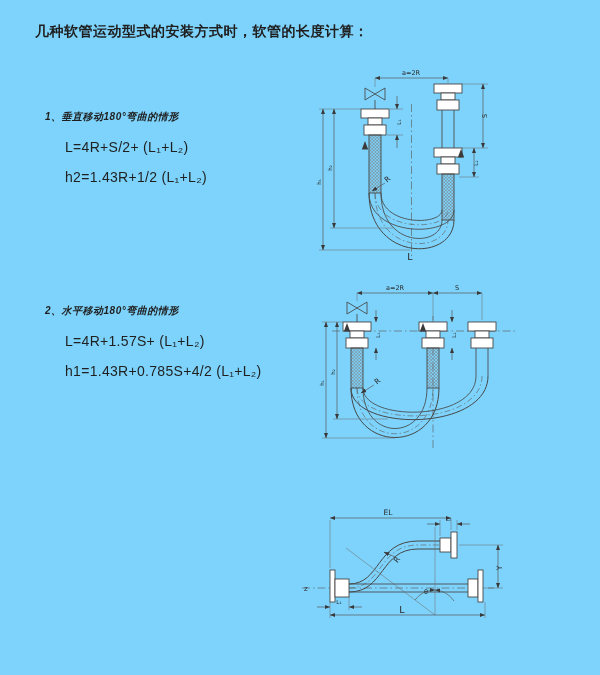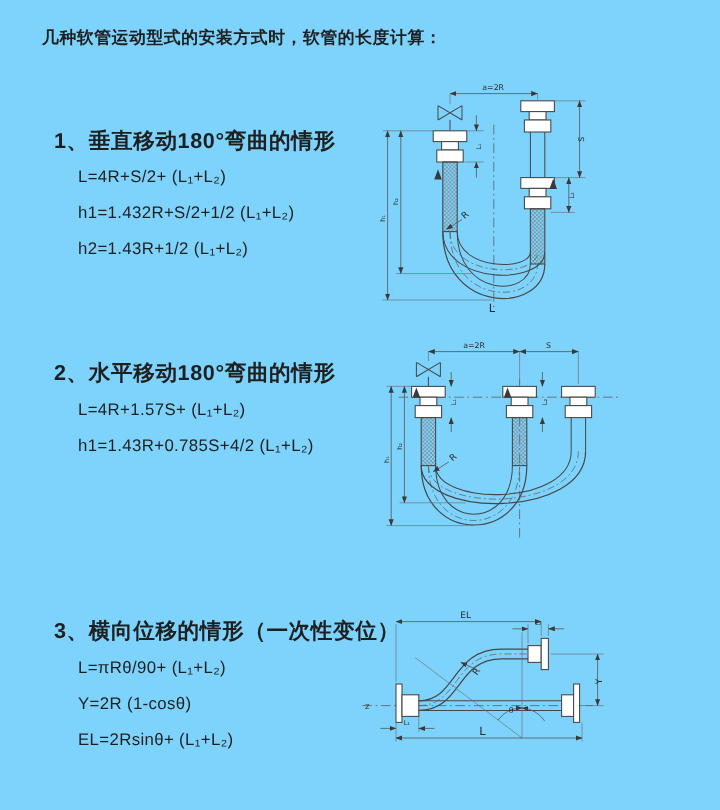--- a/index.html
+++ b/index.html
@@ -2,21 +2,21 @@
 <html><head>
 <meta charset="utf-8">
 <style>
   html,body{margin:0;padding:0;background:#ffffff;}
   .page{position:relative;width:600px;height:675px;background:#7dd3fc;overflow:hidden;
         font-family:"Liberation Sans","DejaVu Sans",sans-serif;color:#1f1f1f;}
   .doc-title{position:absolute;left:35px;top:20px;font-size:14px;font-weight:bold;
              letter-spacing:0.5px;line-height:22px;}
   .section{position:absolute;left:45px;}
   .section .line{height:30px;line-height:30px;white-space:nowrap;}
-  .sec-heading{font-size:18px;font-weight:bold;letter-spacing:0.5px;}
+  .sec-heading{font-size:10px;font-weight:bold;letter-spacing:0.5px;font-style:italic;}
   .formula{font-size:14px;padding-left:20px;letter-spacing:0.3px;}
   #sec1{top:102px;} #sec2{top:296px;} #sec3{top:511px;}
   .dia{position:absolute;}
   #dia1{left:313px;top:64px;} #dia2{left:316px;top:280px;} #dia3{left:298px;top:502px;}
   svg{display:block;}
   svg text{fill:#2a2a2a;font-family:"DejaVu Sans",sans-serif;}
   .geo{stroke:#474747;fill:none;stroke-width:1;}
   .geo2{stroke:#474747;fill:none;stroke-width:0.85;}
   .fit{stroke:#474747;fill:#ffffff;stroke-width:0.9;}
   .hatchrect{stroke:#474747;fill:url(#hatch);stroke-width:0.9;}
@@ -41,36 +41,29 @@
         <path d="M0,0 L3.2,3.2 M3.2,0 L0,3.2" stroke="#7a7a7a" stroke-width="0.5"></path>
       </pattern>
     </defs>
   </svg>
 
   <div class="doc-title">几种软管运动型式的安装方式时，软管的长度计算：</div>
 
   <div class="section" id="sec1">
     <div class="line sec-heading">1、垂直移动180°弯曲的情形</div>
     <div class="line formula">L=4R+S/2+ (L₁+L₂)</div>
-    <div class="line formula">h1=1.432R+S/2+1/2 (L₁+L₂)</div>
     <div class="line formula">h2=1.43R+1/2 (L₁+L₂)</div>
   </div>
 
   <div class="section" id="sec2">
     <div class="line sec-heading">2、水平移动180°弯曲的情形</div>
     <div class="line formula">L=4R+1.57S+ (L₁+L₂)</div>
     <div class="line formula">h1=1.43R+0.785S+4/2 (L₁+L₂)</div>
   </div>
 
-  <div class="section" id="sec3">
-    <div class="line sec-heading">3、横向位移的情形（一次性变位）</div>
-    <div class="line formula">L=πRθ/90+ (L₁+L₂)</div>
-    <div class="line formula">Y=2R (1-cosθ)</div>
-    <div class="line formula">EL=2Rsinθ+ (L₁+L₂)</div>
-  </div>
 
   <svg id="dia1" class="dia" width="240" height="200" viewBox="0 0 240 200">
     <g>
       <line class="cl" x1="98.5" y1="40" x2="98.5" y2="192"></line>
     </g>
     <g>
       <path class="geo2" d="M52,24 L72,36 M52,36 L72,24 M52,24 L52,36 M72,24 L72,36"></path>
       <line class="geo2" x1="62" y1="36" x2="62" y2="45"></line>
     </g>
     <g>

